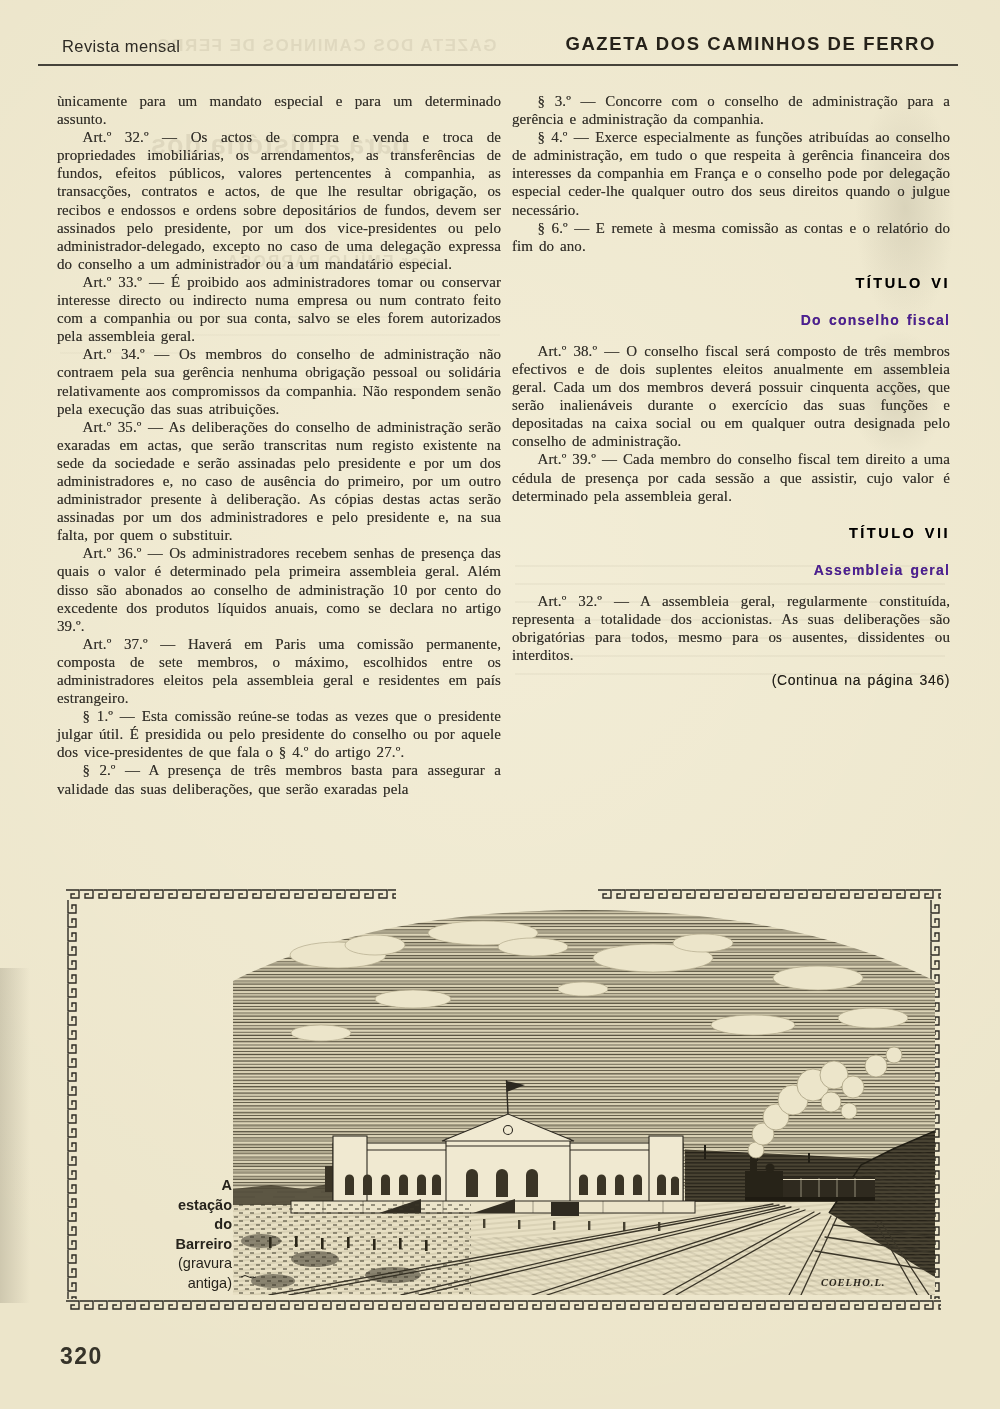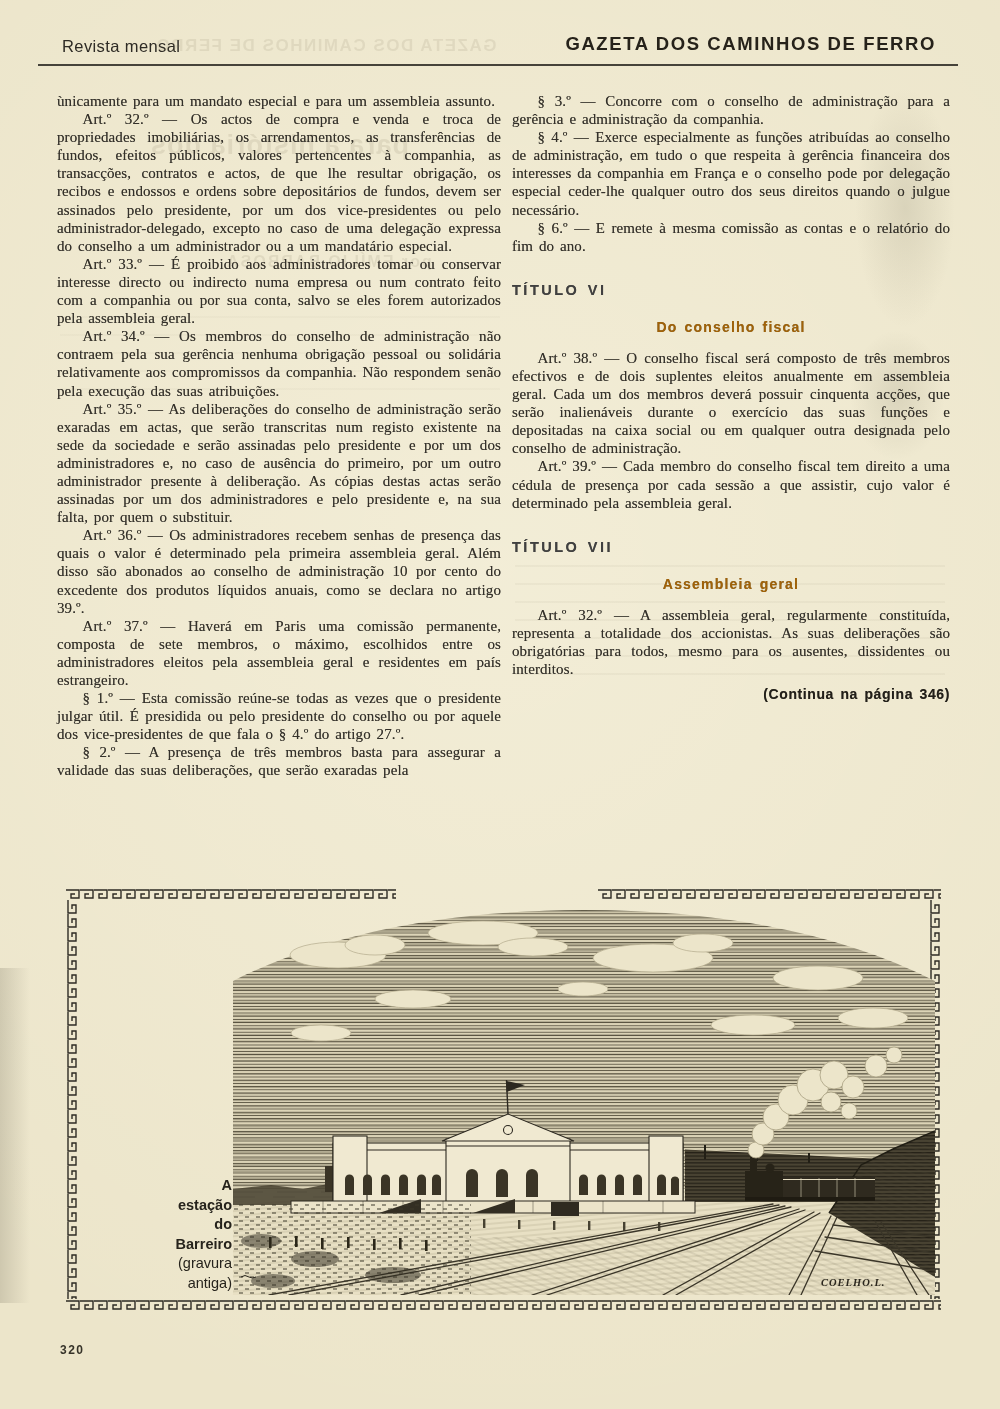--- a/index.html
+++ b/index.html
@@ -27,53 +27,53 @@
     background:repeating-linear-gradient(0deg, rgba(118,110,86,.12) 0 2px, rgba(0,0,0,0) 2px 18px)}
   .scan-edge{position:absolute;left:0;top:968px;width:30px;height:335px;pointer-events:none;
     background:linear-gradient(90deg, rgba(138,132,112,.30), rgba(138,132,112,0))}
   
   .col{position:absolute;top:92px;font-size:15px;line-height:18.1px;text-align:justify;
     word-spacing:.13em;letter-spacing:.1px;color:#33302a;text-shadow:0 0 .4px rgba(42,38,30,.55)}
   #col-left{left:57px;width:444px}
   #col-right{left:512px;width:438px}
   .col p{margin:0;text-indent:1.7em}
   .col p.cont{text-indent:0}
-  .col p.heading{font-family:"Liberation Sans",sans-serif;font-weight:700;text-align:left;
-    text-indent:0;font-size:14.5px;letter-spacing:2.5px;margin:27px 0 0;color:#404040;line-height:16px}
-  .col p.subheading{font-family:"Liberation Sans",sans-serif;font-weight:700;text-align:center;
-    text-indent:0;font-size:14px;letter-spacing:1.2px;margin:22px 0 14px;color:#a16207;line-height:15px}
-  .col p.continua{font-family:"Liberation Sans",sans-serif;font-weight:700;text-align:right;
+  .col p.heading{font-family:"Liberation Sans",sans-serif;font-weight:700;text-align:right;
+    text-indent:0;font-size:14.5px;letter-spacing:2.5px;margin:20px 0 0;color:#000000;line-height:16px}
+  .col p.subheading{font-family:"Liberation Sans",sans-serif;font-weight:700;text-align:right;
+    text-indent:0;font-size:14px;letter-spacing:1.2px;margin:22px 0 14px;color:#4c1d95;line-height:15px}
+  .col p.continua{font-family:"Liberation Sans",sans-serif;font-weight:400;text-align:right;
     text-indent:0;font-size:14px;letter-spacing:.6px;margin-top:7px;color:#221f19}
   
   .border-strip{position:absolute}
   .fig-caption{position:absolute;left:96px;top:1176px;width:136px;text-align:right;
     font-family:"Liberation Sans",sans-serif;font-size:14.5px;line-height:19.5px;color:#26231c}
   .fig-caption .b{font-weight:700}
   #engraving-wrap{position:absolute;left:233px;top:903px;width:782px;height:392px}
   .page-number{position:absolute;left:60px;top:1343px;font-family:"Liberation Sans",sans-serif;
-    font-weight:700;font-size:12px;letter-spacing:1.5px;color:#363329}
+    font-weight:700;font-size:23px;letter-spacing:1.5px;color:#363329}
 </style>
 </head>
 <body>
 
 <div class="masthead-left">Revista mensal</div>
 <div class="masthead-title">GAZETA DOS CAMINHOS DE FERRO</div>
 <div class="header-rule"></div>
 
 <div class="ghost ghost-masthead">GAZETA DOS CAMINHOS DE FERRO</div>
 <div class="ghost ghost-headline">para a história dos</div>
 <div class="ghost ghost-byline">por EMÍLIO BARBOSA</div>
 <div class="ghost-blotch" style="left:855px;top:88px;width:100px;height:240px"></div>
 <div class="ghost-blotch" style="left:850px;top:330px;width:95px;height:130px"></div>
 <div class="ghost-lines" style="left:515px;top:560px;width:430px;height:115px"></div>
 <div class="ghost-lines" style="left:60px;top:300px;width:440px;height:90px;opacity:.3"></div>
 <div class="scan-edge"></div>
 
 <div class="col" id="col-left">
-  <p class="cont">ùnicamente para um mandato especial e para um assembleia assunto.</p>
+  <p class="cont">ùnicamente para um mandato especial e para um determinado assunto.</p>
   <p>Art.º 32.º — Os actos de compra e venda e troca de propriedades imobiliárias, os arrendamentos, as transferências de fundos, efeitos públicos, valores pertencentes à companhia, as transacções, contratos e actos, de que lhe resultar obrigação, os recibos e endossos e ordens sobre depositários de fundos, devem ser assinados pelo presidente, por um dos vice-presidentes ou pelo administrador-delegado, excepto no caso de uma delegação expressa do conselho a um administrador ou a um mandatário especial.</p>
   <p>Art.º 33.º — É proibido aos administradores tomar ou conservar interesse directo ou indirecto numa empresa ou num contrato feito com a companhia ou por sua conta, salvo se eles forem autorizados pela assembleia geral.</p>
   <p>Art.º 34.º — Os membros do conselho de administração não contraem pela sua gerência nenhuma obrigação pessoal ou solidária relativamente aos compromissos da companhia. Não respondem senão pela execução das suas atribuições.</p>
   <p>Art.º 35.º — As deliberações do conselho de administração serão exaradas em actas, que serão transcritas num registo existente na sede da sociedade e serão assinadas pelo presidente e por um dos administradores e, no caso de ausência do primeiro, por um outro administrador presente à deliberação. As cópias destas actas serão assinadas por um dos administradores e pelo presidente e, na sua falta, por quem o substituir.</p>
   <p>Art.º 36.º — Os administradores recebem senhas de presença das quais o valor é determinado pela primeira assembleia geral. Além disso são abonados ao conselho de administração 10 por cento do excedente dos produtos líquidos anuais, como se declara no artigo 39.º.</p>
   <p>Art.º 37.º — Haverá em Paris uma comissão permanente, composta de sete membros, o máximo, escolhidos entre os administradores eleitos pela assembleia geral e residentes em país estrangeiro.</p>
   <p>§ 1.º — Esta comissão reúne-se todas as vezes que o presidente julgar útil. É presidida ou pelo presidente do conselho ou por aquele dos vice-presidentes de que fala o § 4.º do artigo 27.º.</p>
   <p>§ 2.º — A presença de três membros basta para assegurar a validade das suas deliberações, que serão exaradas pela</p>
 </div>
 

